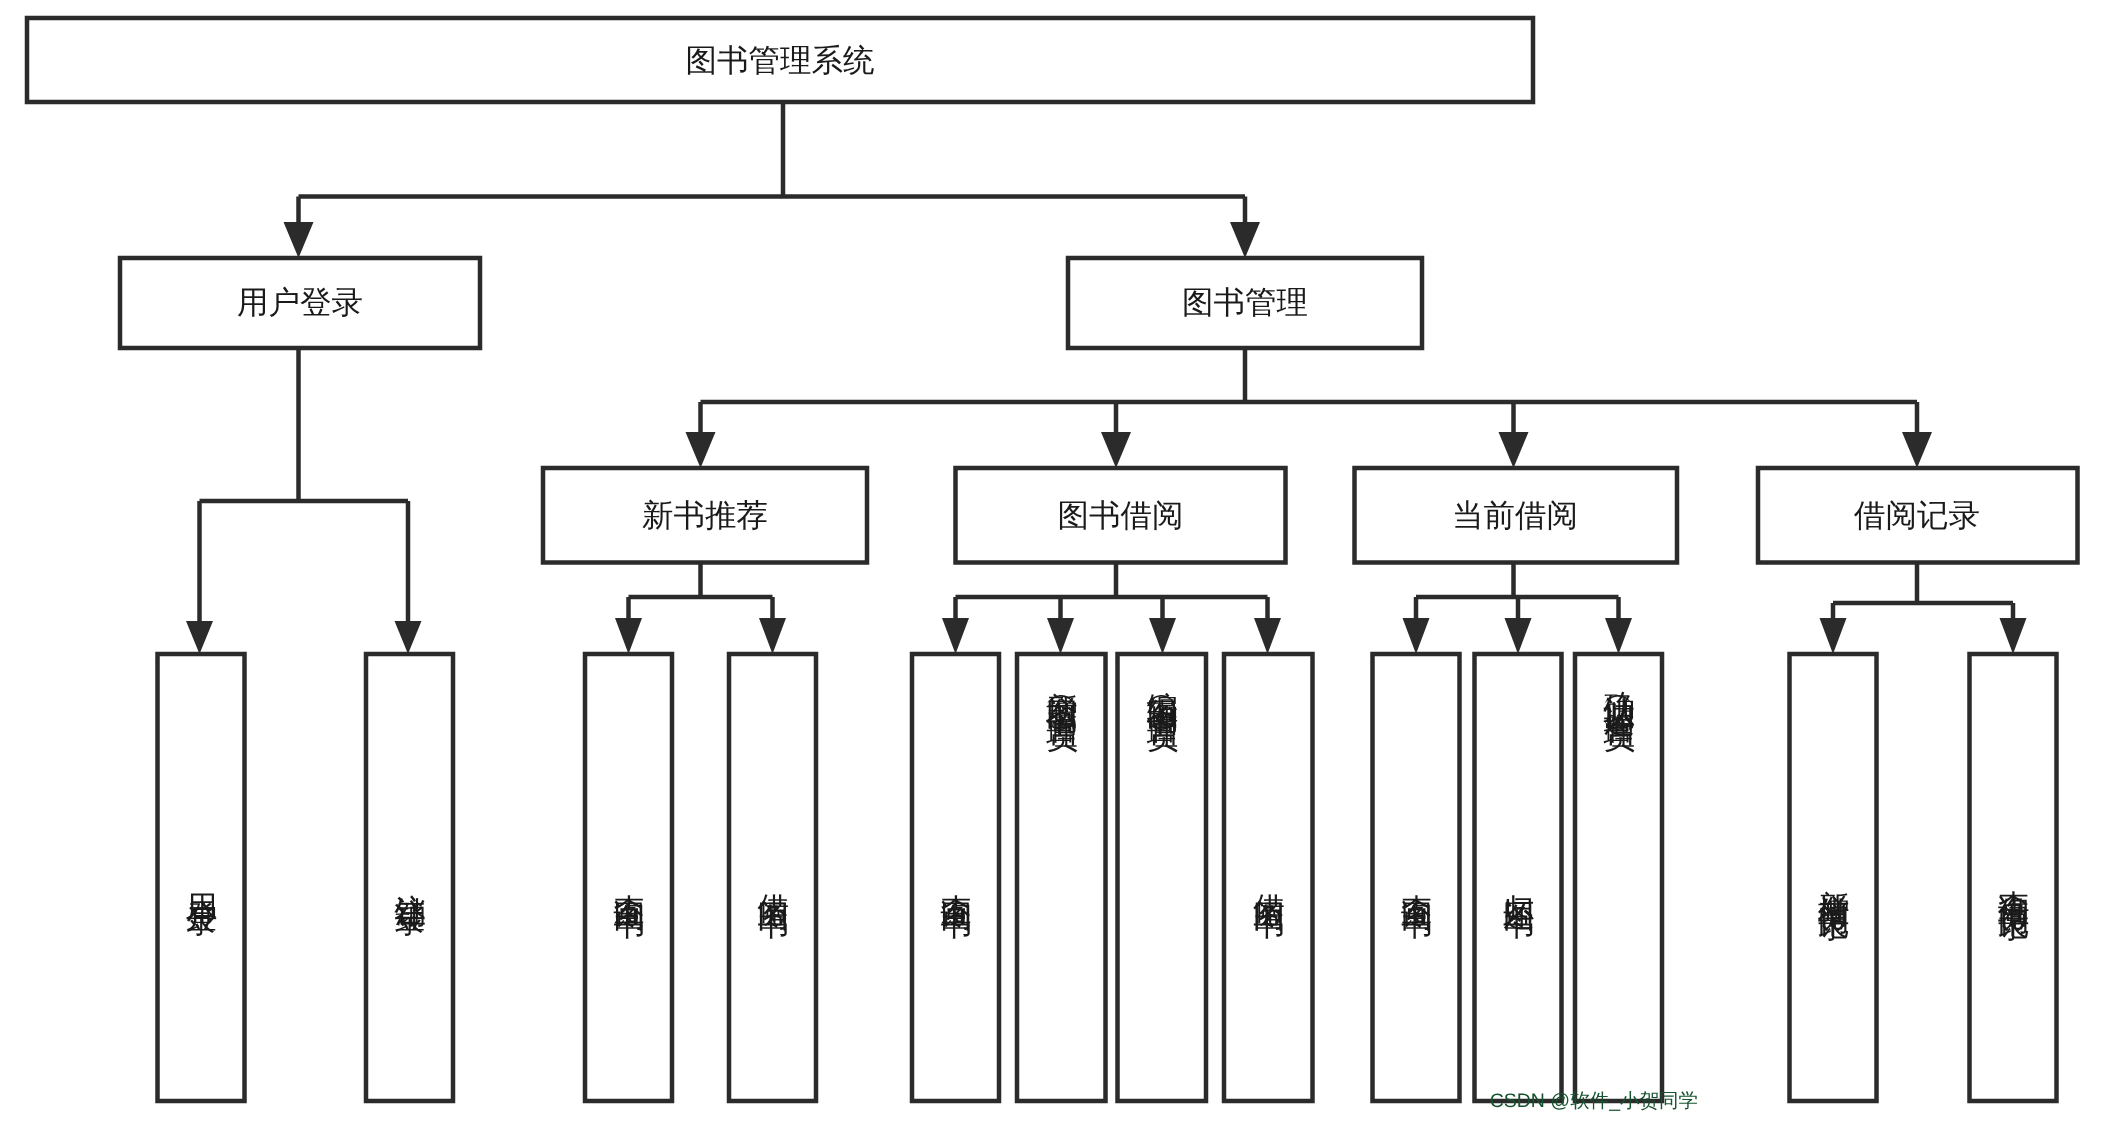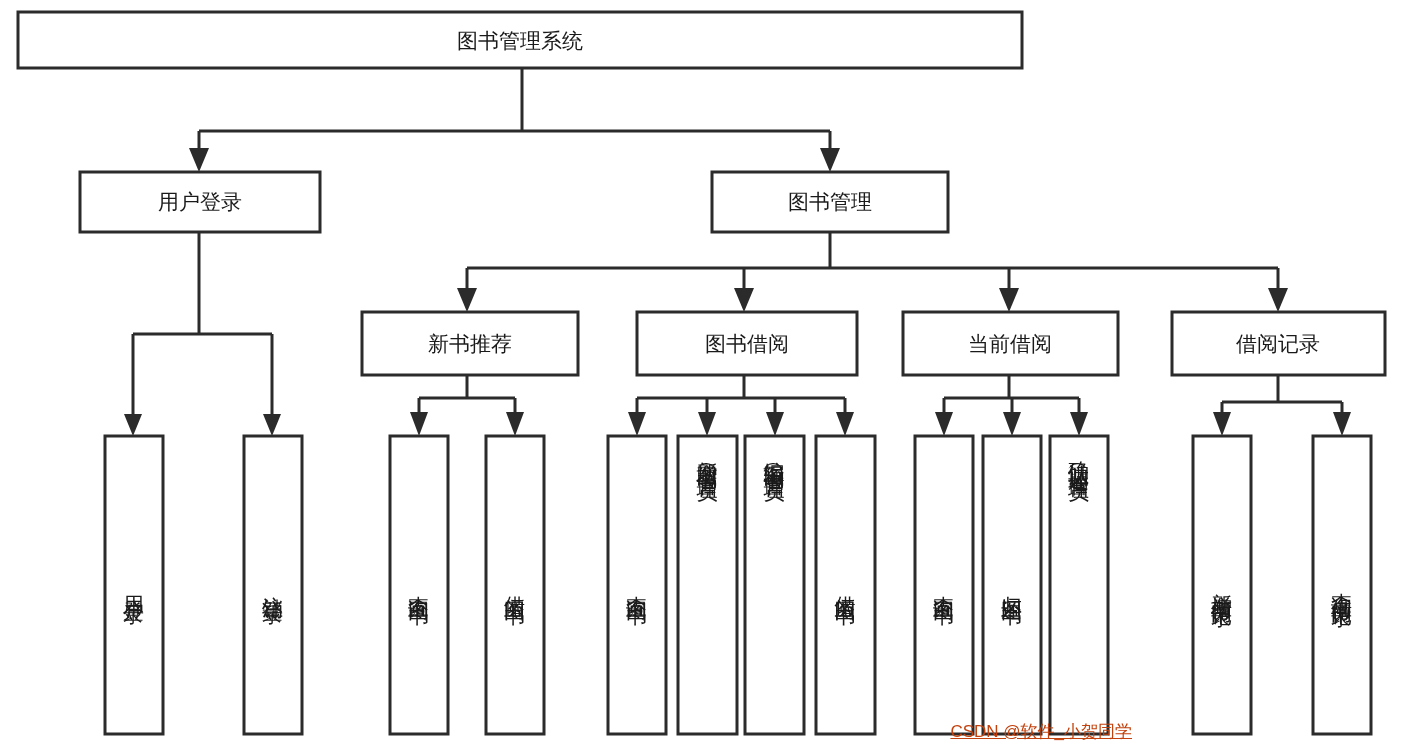--- a/index.html
+++ b/index.html
@@ -64,24 +64,23 @@
     justify-content: center;
     text-align: center;
     white-space: nowrap;
     pointer-events: none;
   }
   .watermark {
     position: absolute;
     right: 8px;
     bottom: 4px;
     font-family: "Liberation Sans", "DejaVu Sans", sans-serif;
-    font-size: 17px;
-    color: #c2410c;
+    font-size: 13px;
+    color: #14532d;
     white-space: nowrap;
-    text-decoration: underline;
   }
 </style>
 </head>
 <body>
 
 <div id="diagram-root">
 
   <svg class="diagram-svg" viewBox="0 0 1405 747" xmlns="http://www.w3.org/2000/svg">
 
     <g>

